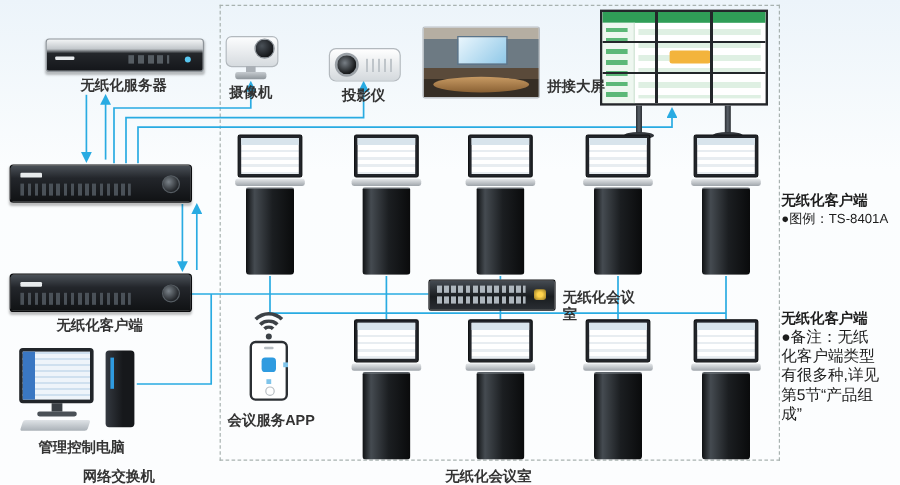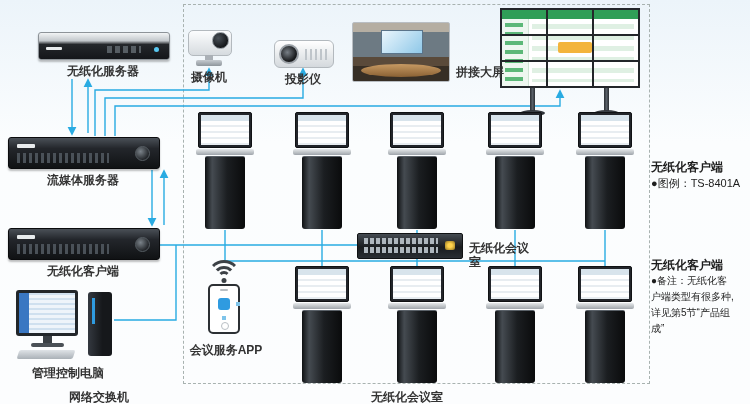--- a/index.html
+++ b/index.html
@@ -131,21 +131,21 @@
     border-radius:5px;box-sizing:border-box;}
   .phone .spk{position:absolute;left:10px;top:3px;width:8px;height:2px;background:#b9bfc4;border-radius:1px;}
   .phone .app{position:absolute;left:8px;top:12px;width:12px;height:12px;border-radius:3px;background:#2f9be0;
     box-shadow:14px 0 0 -4px #7fc4ea,0 14px 0 -4px #7fc4ea;}
   .phone .home{position:absolute;left:11px;bottom:2px;width:6px;height:6px;border:1px solid #b9bfc4;border-radius:50%;}
 
   
   .ann{position:absolute;width:98px;z-index:2;color:#1d1d1d;}
   .ann-title{font-weight:bold;font-size:12px;line-height:16px;}
   .ann-line{font-size:11px;line-height:17px;white-space:nowrap;}
-  .ann-note{font-size:10px;line-height:16px;width:84px;}
+  .ann-note{font-size:13px;line-height:16px;width:84px;}
 </style>
 </head>
 <body>
 
 <div class="canvas">
 
   <div class="region"></div>
 
   <svg class="wires" width="750" height="404" viewBox="0 0 750 404">
     <defs>
@@ -181,21 +181,20 @@
     </div>
     <div class="lbl">无纸化服务器</div>
   </div>
 
   <div class="node" style="left:8px;top:137px;width:150px;">
     <div class="rack2u">
       <span class="r2-logo"></span>
       <span class="r2-grill"></span>
       <span class="r2-knob"></span>
     </div>
-    <div class="lbl">流媒体服务器</div>
   </div>
 
   <div class="node" style="left:8px;top:228px;width:150px;">
     <div class="rack2u">
       <span class="r2-logo"></span>
       <span class="r2-grill"></span>
       <span class="r2-knob"></span>
     </div>
     <div class="lbl">无纸化客户端</div>
   </div>

